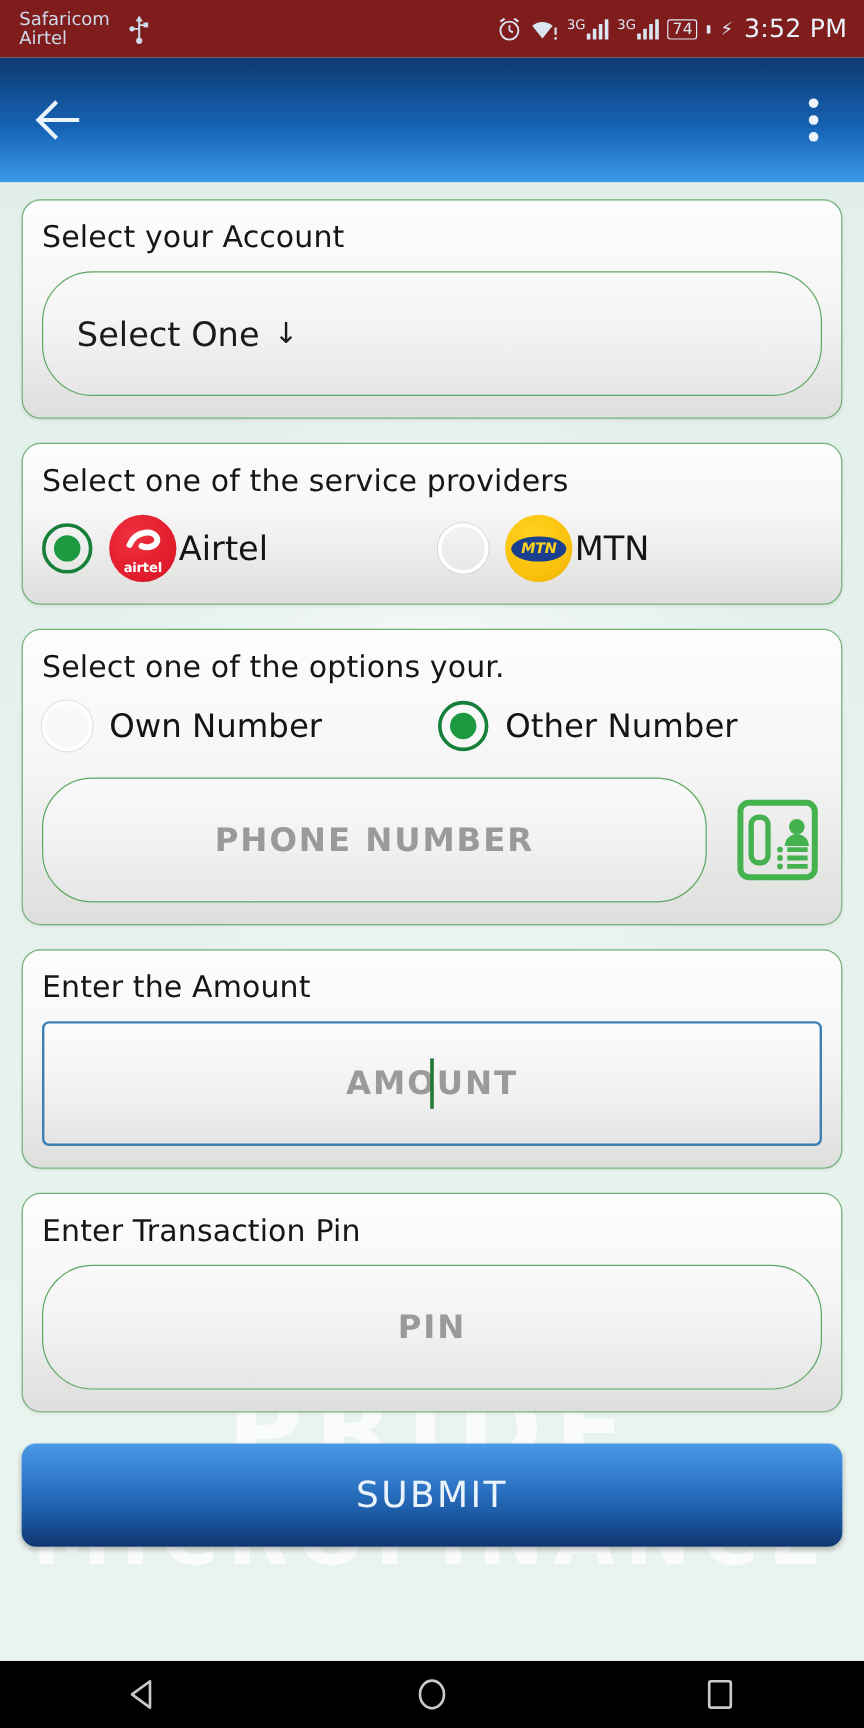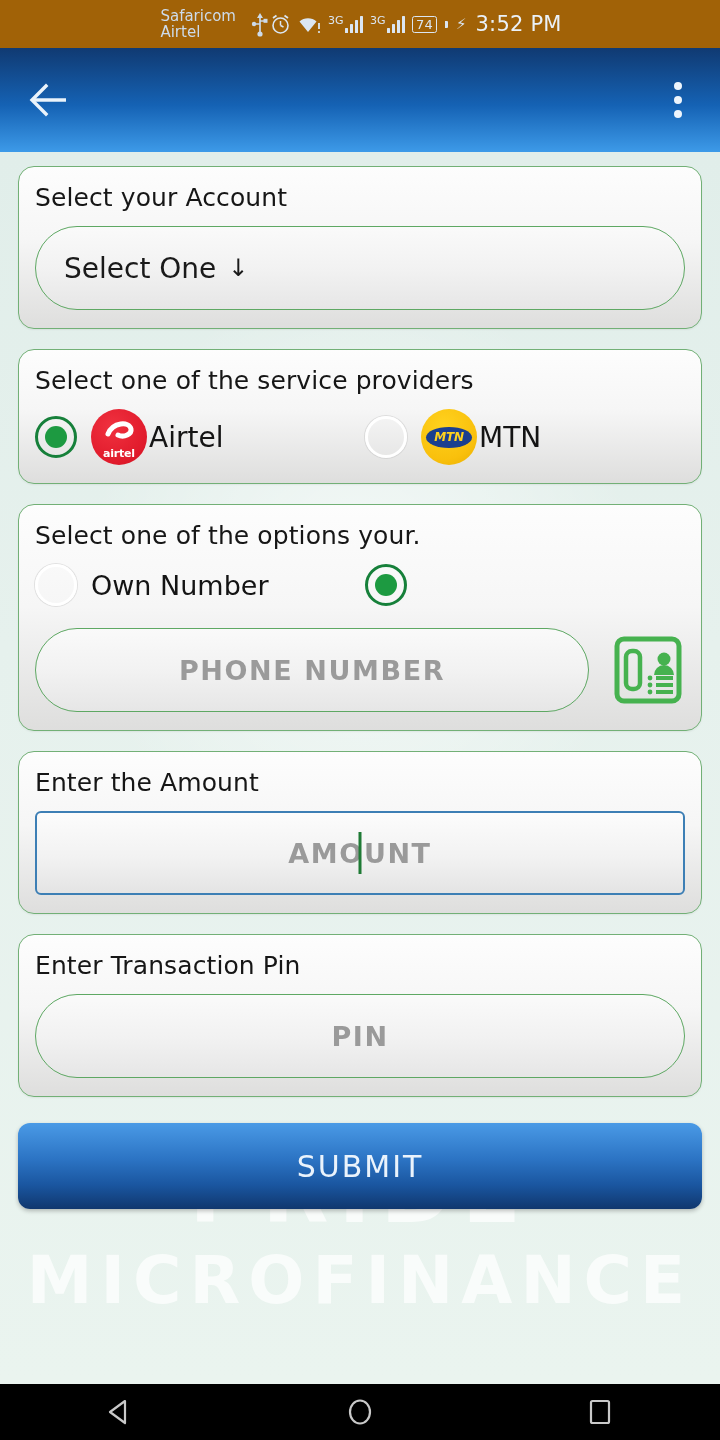--- a/index.html
+++ b/index.html
@@ -6,22 +6,22 @@
   html,body { width:720px; height:1440px; }
   body {
     font-family:"DejaVu Sans", sans-serif;
     background:#000;
     overflow:hidden;
   }
   .phone { position:relative; width:720px; height:1440px; background:#e4efec; }
 
   
   .statusbar {
-    position:relative; height:48px; background:#a16207;
-    display:flex; align-items:center; justify-content:center;
+    position:relative; height:48px; background:#7f1d1d;
+    display:flex; align-items:center; justify-content:space-between;
     padding:0 14px 0 16px; color:#dbe6f2;
   }
   .carriers { display:flex; flex-direction:column; line-height:1.08; font-size:15px; color:#cddbea; }
   .carrier-left { display:flex; align-items:center; gap:14px; }
   .usb-icon { width:20px; height:26px; position:relative; }
   .sb-right { display:flex; align-items:center; gap:7px; }
   .sb-clock-ico { width:21px; height:21px; }
   .sb-wifi { width:23px; height:19px; }
   .net-group { display:flex; align-items:flex-end; gap:1px; }
   .net-label { font-size:11px; line-height:1; margin-bottom:7px; }
@@ -79,21 +79,21 @@
   .card {
     position:relative; z-index:1;
     background:linear-gradient(180deg,#fdfdfd 0%,#f6f6f6 45%,#dededd 100%);
     border:1px solid #72b076; border-radius:16px;
     margin-bottom:20px; padding:16px 16px 18px 16px;
     box-shadow:0 1px 2px rgba(0,0,0,0.06);
   }
   .card-label { font-size:25px; color:#161616; margin-bottom:14px; letter-spacing:0.1px; }
 
   .field {
-    height:84px; border:1.6px solid #5ea863; border-radius:42px;
+    height:104px; border:1.6px solid #5ea863; border-radius:42px;
     background:linear-gradient(180deg,#fafafa 0%,#f2f2f2 50%,#e6e6e6 100%);
     display:flex; align-items:center; cursor:pointer;
   }
   .field.left-text { padding-left:28px; }
   .field-value { font-size:28px; color:#1a1a1a; }
   .caret-down { margin-left:12px; font-size:24px; color:#1a1a1a; }
   .field.centered { justify-content:center; }
   .field-placeholder { font-size:27px; color:#9a9a9a; letter-spacing:1.6px; font-weight:600; }
 
   .field.focused {
@@ -280,20 +280,21 @@
     
     <div class="card">
       <div class="card-label">Select one of the options your.</div>
       <div class="radio-row">
         <div class="radio-opt col1">
           <span class="radio"></span>
           <span class="opt-text">Own Number</span>
         </div>
         <div class="radio-opt">
           <span class="radio on"></span>
+          <span class="opt-text">Other Number</span>
         </div>
       </div>
       <div class="phone-row">
         <div class="field centered phone-field">
           <span class="field-placeholder">PHONE NUMBER</span>
         </div>
         <span class="contacts-btn">
           <svg width="74" height="74" viewBox="0 0 74 74">
             <rect x="6" y="6" width="62" height="62" rx="7" fill="none" stroke="#46b24f" stroke-width="5"></rect>
             <rect x="15" y="18" width="14" height="38" rx="6" fill="none" stroke="#46b24f" stroke-width="4.5"></rect>

